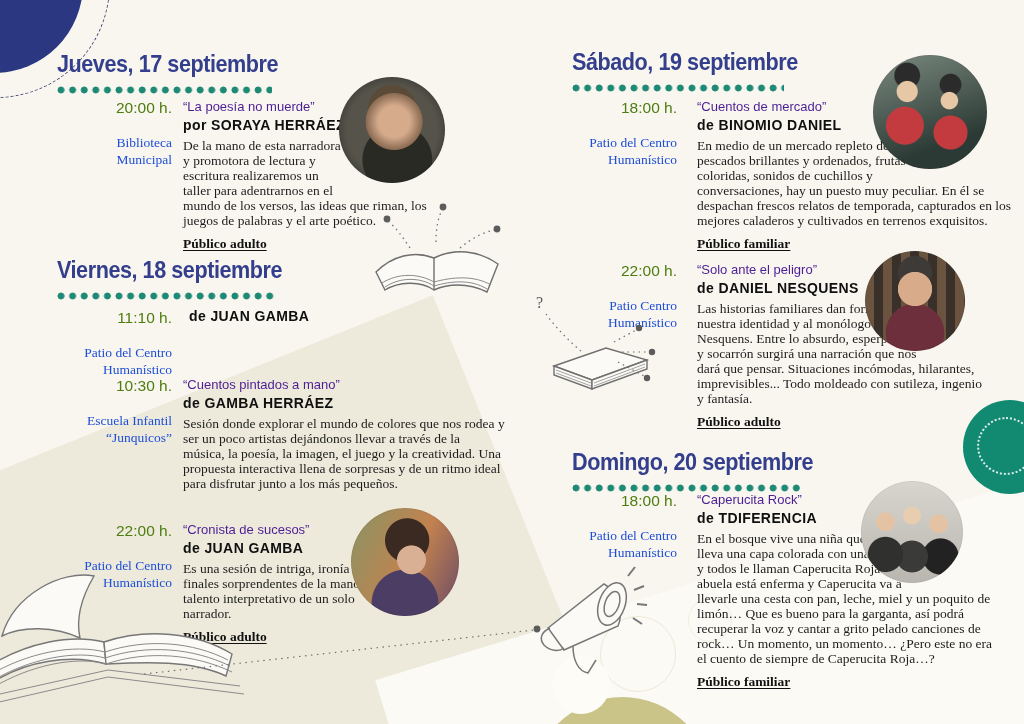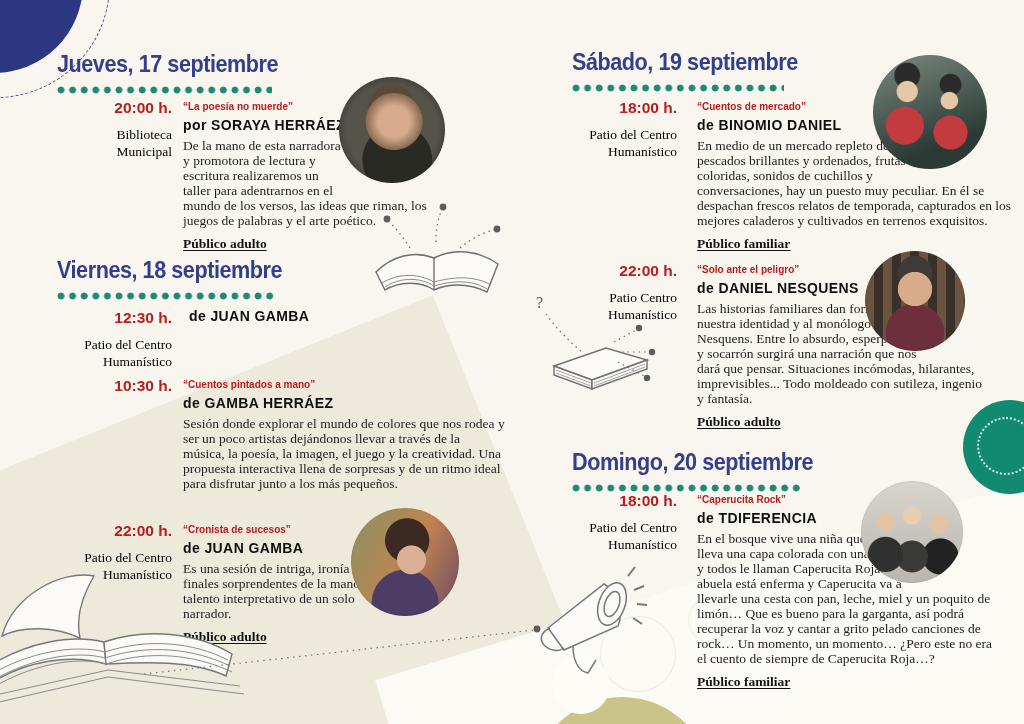--- a/index.html
+++ b/index.html
@@ -26,24 +26,24 @@
   .day-header{
     position:absolute;font-size:24px;font-weight:bold;color:#333e8c;
     letter-spacing:-0.5px;transform:scaleX(.9);transform-origin:left top;white-space:nowrap;
   }
   .dots{
     position:absolute;height:8px;
     background-image:radial-gradient(circle at 4px 4px,#1e8a76 3.1px,transparent 3.8px);
     background-size:11.6px 8px;background-repeat:repeat-x;
   }
   .meta{position:absolute;text-align:right;}
-  .time{font-size:15.5px;font-weight:bold;color:#b91c1c;}
-  .venue{font-family:"Liberation Serif",serif;font-size:13.5px;line-height:1.25;color:#000000;margin-top:10px;text-align:right;}
+  .time{font-size:15.5px;font-weight:normal;color:#4d7c0f;}
+  .venue{font-family:"Liberation Serif",serif;font-size:13.5px;line-height:1.25;color:#1d4ed8;margin-top:18px;text-align:right;}
   .content{position:absolute;}
-  .ev-title{font-size:10px;font-weight:bold;line-height:19px;color:#b91c1c;}
+  .ev-title{font-size:13px;font-weight:normal;line-height:19px;color:#4c1d95;}
   .ev-author{font-size:14px;font-weight:bold;line-height:19px;letter-spacing:.4px;color:#0f0f0f;}
   .ev-desc{font-family:"Liberation Serif",serif;font-size:13.5px;line-height:15px;color:#1d1d1d;margin-top:3px;text-align:left;}
   .ev-audience,.ev-note{
     font-family:"Liberation Serif",serif;font-size:13.5px;font-weight:bold;color:#111;
     text-decoration:underline;text-underline-offset:2px;margin-top:8px;
   }
   .pic-spacer{float:right;}
 
   
   .photo{position:absolute;border-radius:50%;overflow:hidden;box-shadow:0 0 0 1px rgba(0,0,0,.05) inset;}
@@ -128,32 +128,36 @@
     <div class="ev-author">por SORAYA HERRÁEZ</div>
     <div class="ev-desc"><span class="pic-spacer" style="width:92px;height:46px;"></span><span>De la mano de esta narradora y promotora de lectura y escritura realizaremos un taller para adentrarnos en el mundo de los versos, las ideas que riman, los juegos de palabras y el arte poético.</span></div>
     <div class="ev-audience">Público adulto</div>
   </div>
   <div class="photo photo-soraya"></div>
 
   <div class="day-header" style="left:57px;top:256px;">Viernes, 18 septiembre</div>
   <div class="dots" style="left:57px;top:292px;width:218px;"></div>
 
   <div class="meta" style="left:52px;top:309px;width:120px;">
-    <div class="time">12:30 h.</div>
+    <div class="time">11:10 h.</div>
     <div class="venue">
       <div>Patio del Centro</div>
       <div>Humanístico</div>
     </div>
   </div>
   <div class="content" style="left:183px;top:307px;width:300px;">
     <div class="ev-author" style="padding-left:6px;">de JUAN GAMBA</div>
   </div>
 
   <div class="meta" style="left:52px;top:377px;width:120px;">
     <div class="time">10:30 h.</div>
+    <div class="venue">
+      <div>Escuela Infantil</div>
+      <div>“Junquicos”</div>
+    </div>
   </div>
   <div class="content" style="left:183px;top:375px;width:322px;">
     <div class="ev-title">“Cuentos pintados a mano”</div>
     <div class="ev-author">de GAMBA HERRÁEZ</div>
     <div class="ev-desc">Sesión donde explorar el mundo de colores que nos rodea y ser un poco artistas dejándonos llevar a través de la música, la poesía, la imagen, el juego y la creatividad. Una propuesta interactiva llena de sorpresas y de un ritmo ideal para disfrutar junto a los más pequeños.</div>
   </div>
 
   <div class="meta" style="left:52px;top:522px;width:120px;">
     <div class="time">22:00 h.</div>
     <div class="venue">

